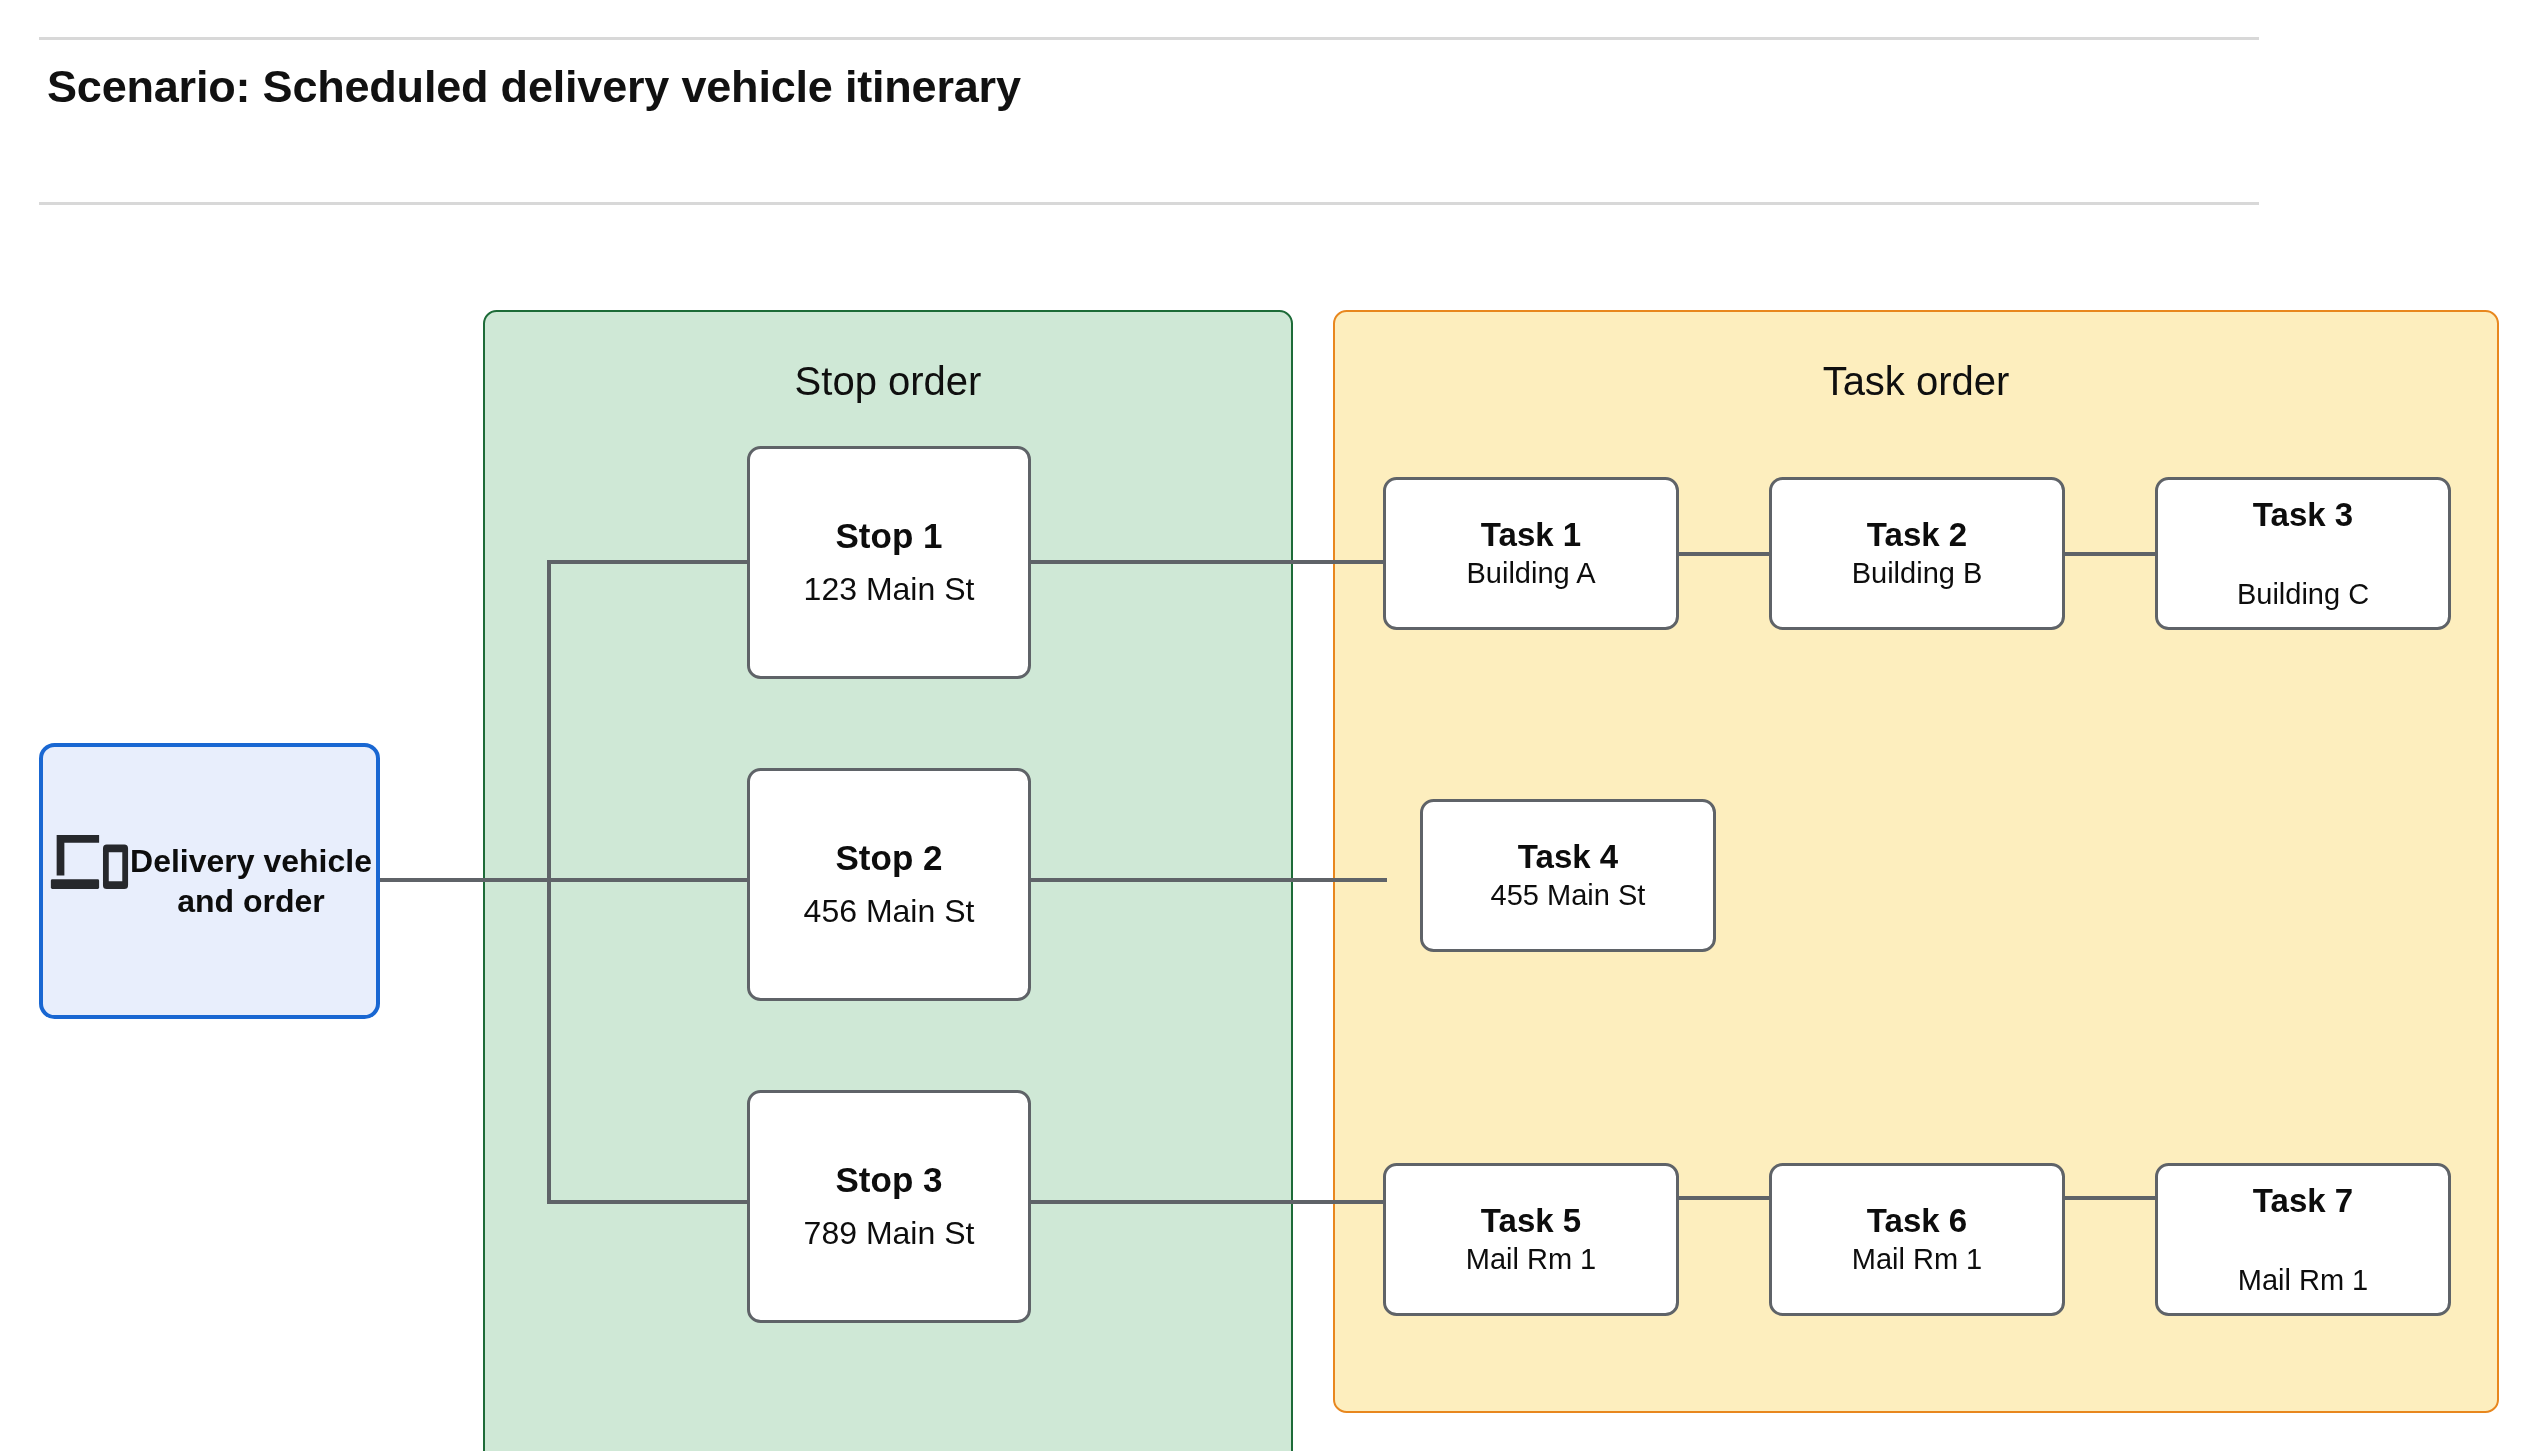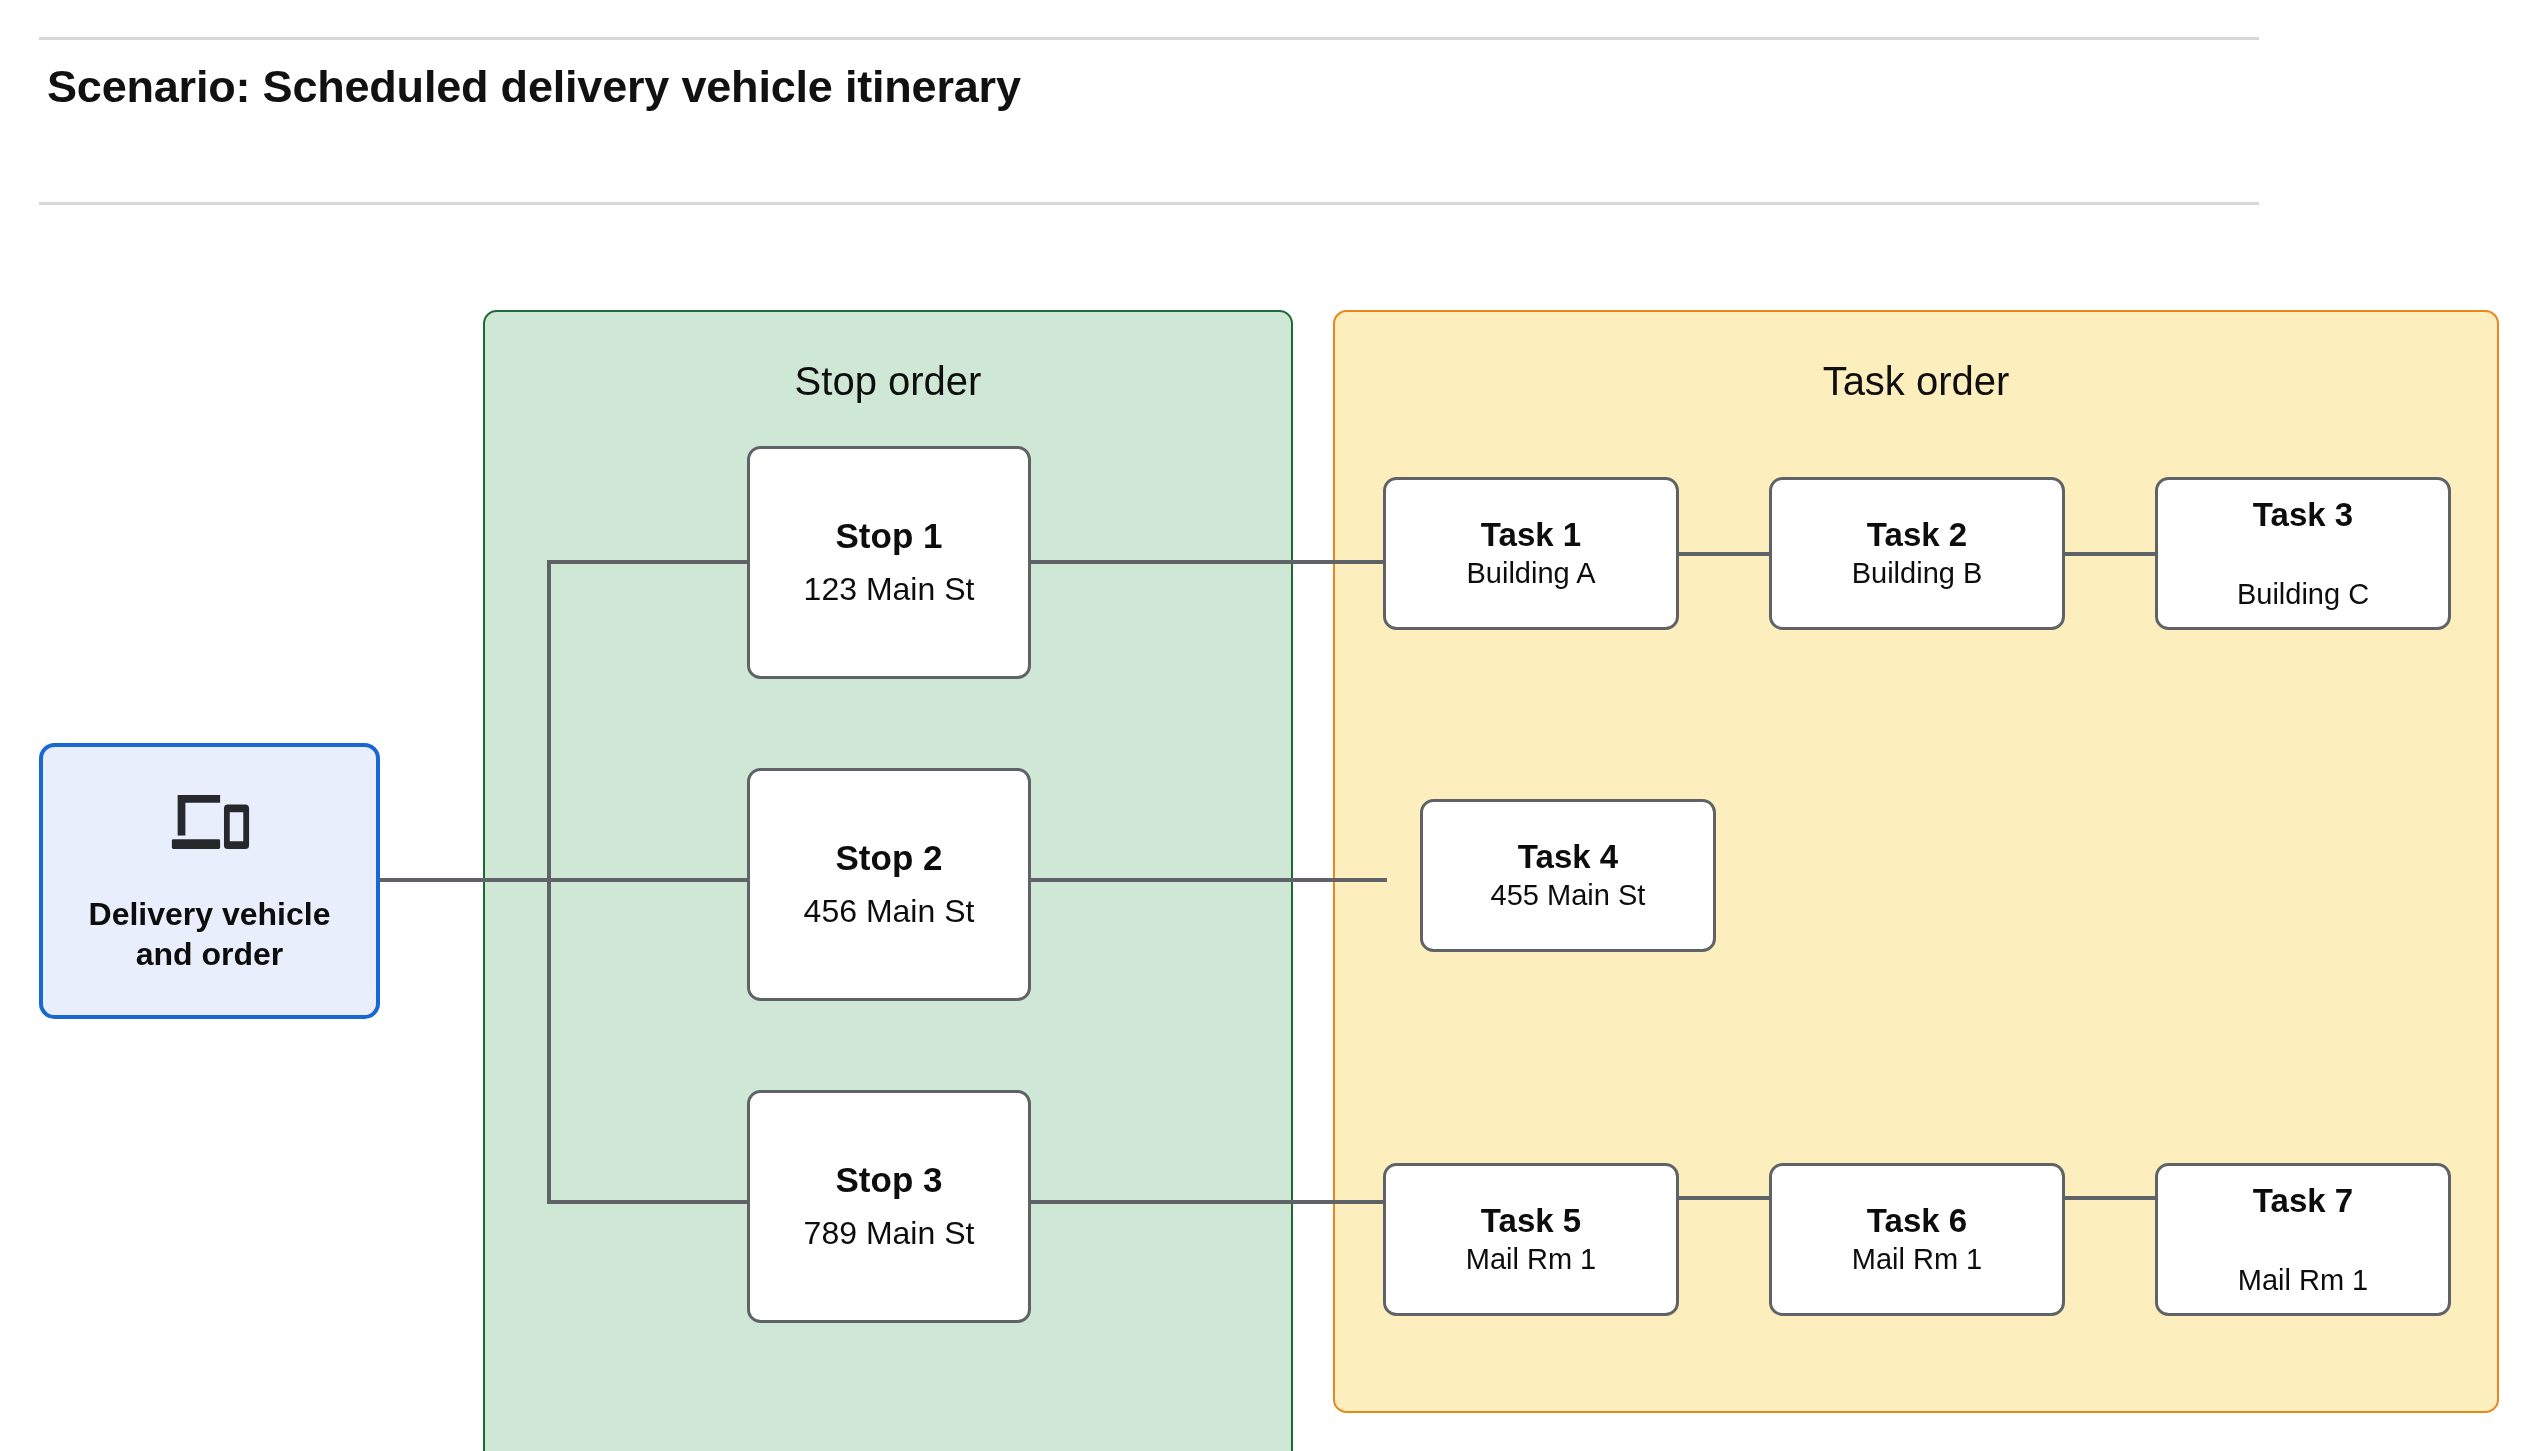--- a/index.html
+++ b/index.html
@@ -140,21 +140,20 @@
     position: absolute;
     left: 39px;
     top: 743px;
     width: 341px;
     height: 276px;
     box-sizing: border-box;
     background: #e8eefc;
     border: 4.8px solid #1967d2;
     border-radius: 15.5px;
     display: flex;
-    flex-direction: column;
     align-items: center;
     justify-content: center;
   }
   .device-icon {
     width: 83px;
     height: 64px;
     margin-bottom: 41px;
   }
   .device-label {
     font-size: 32px;

